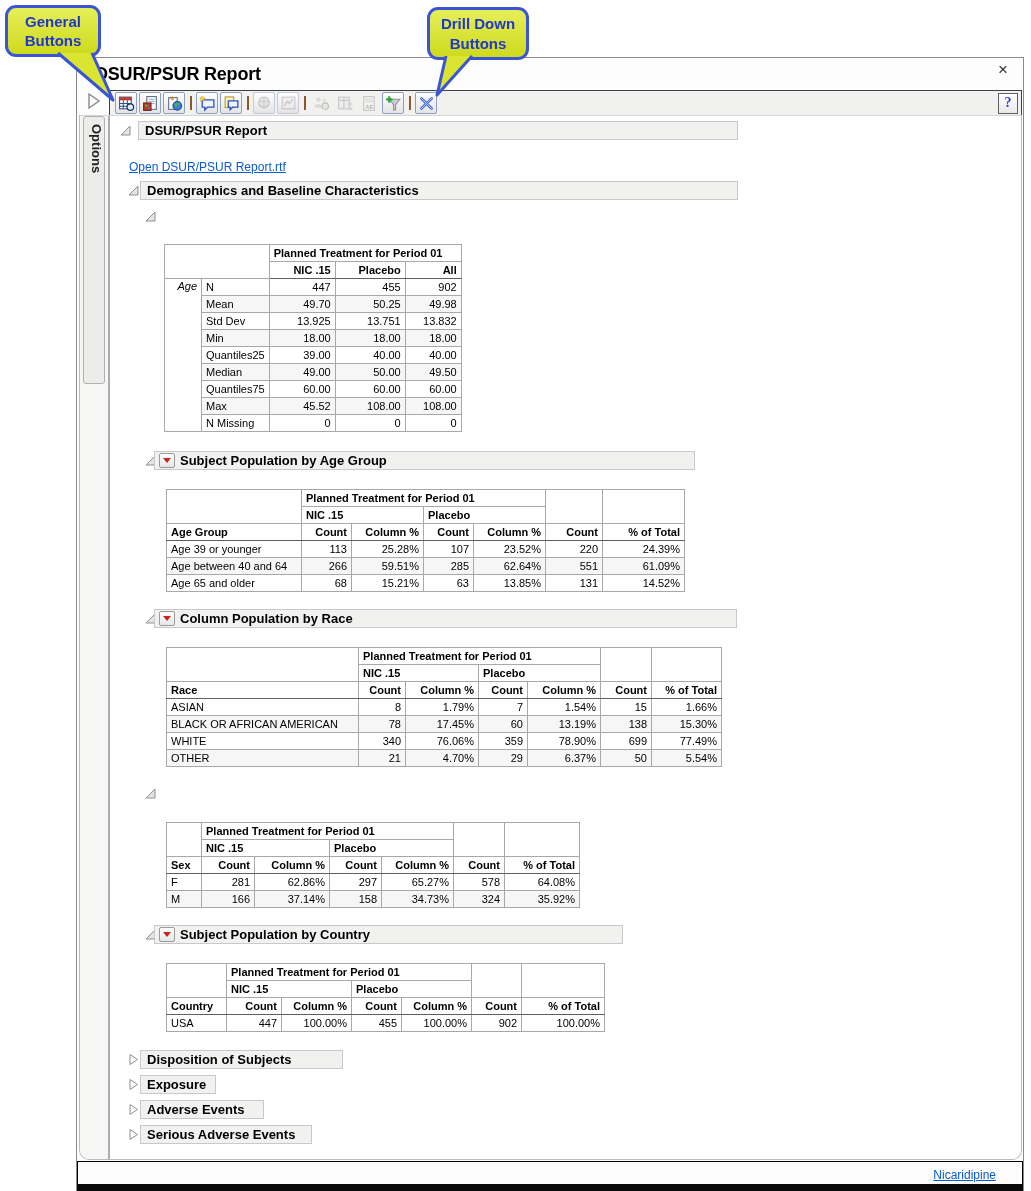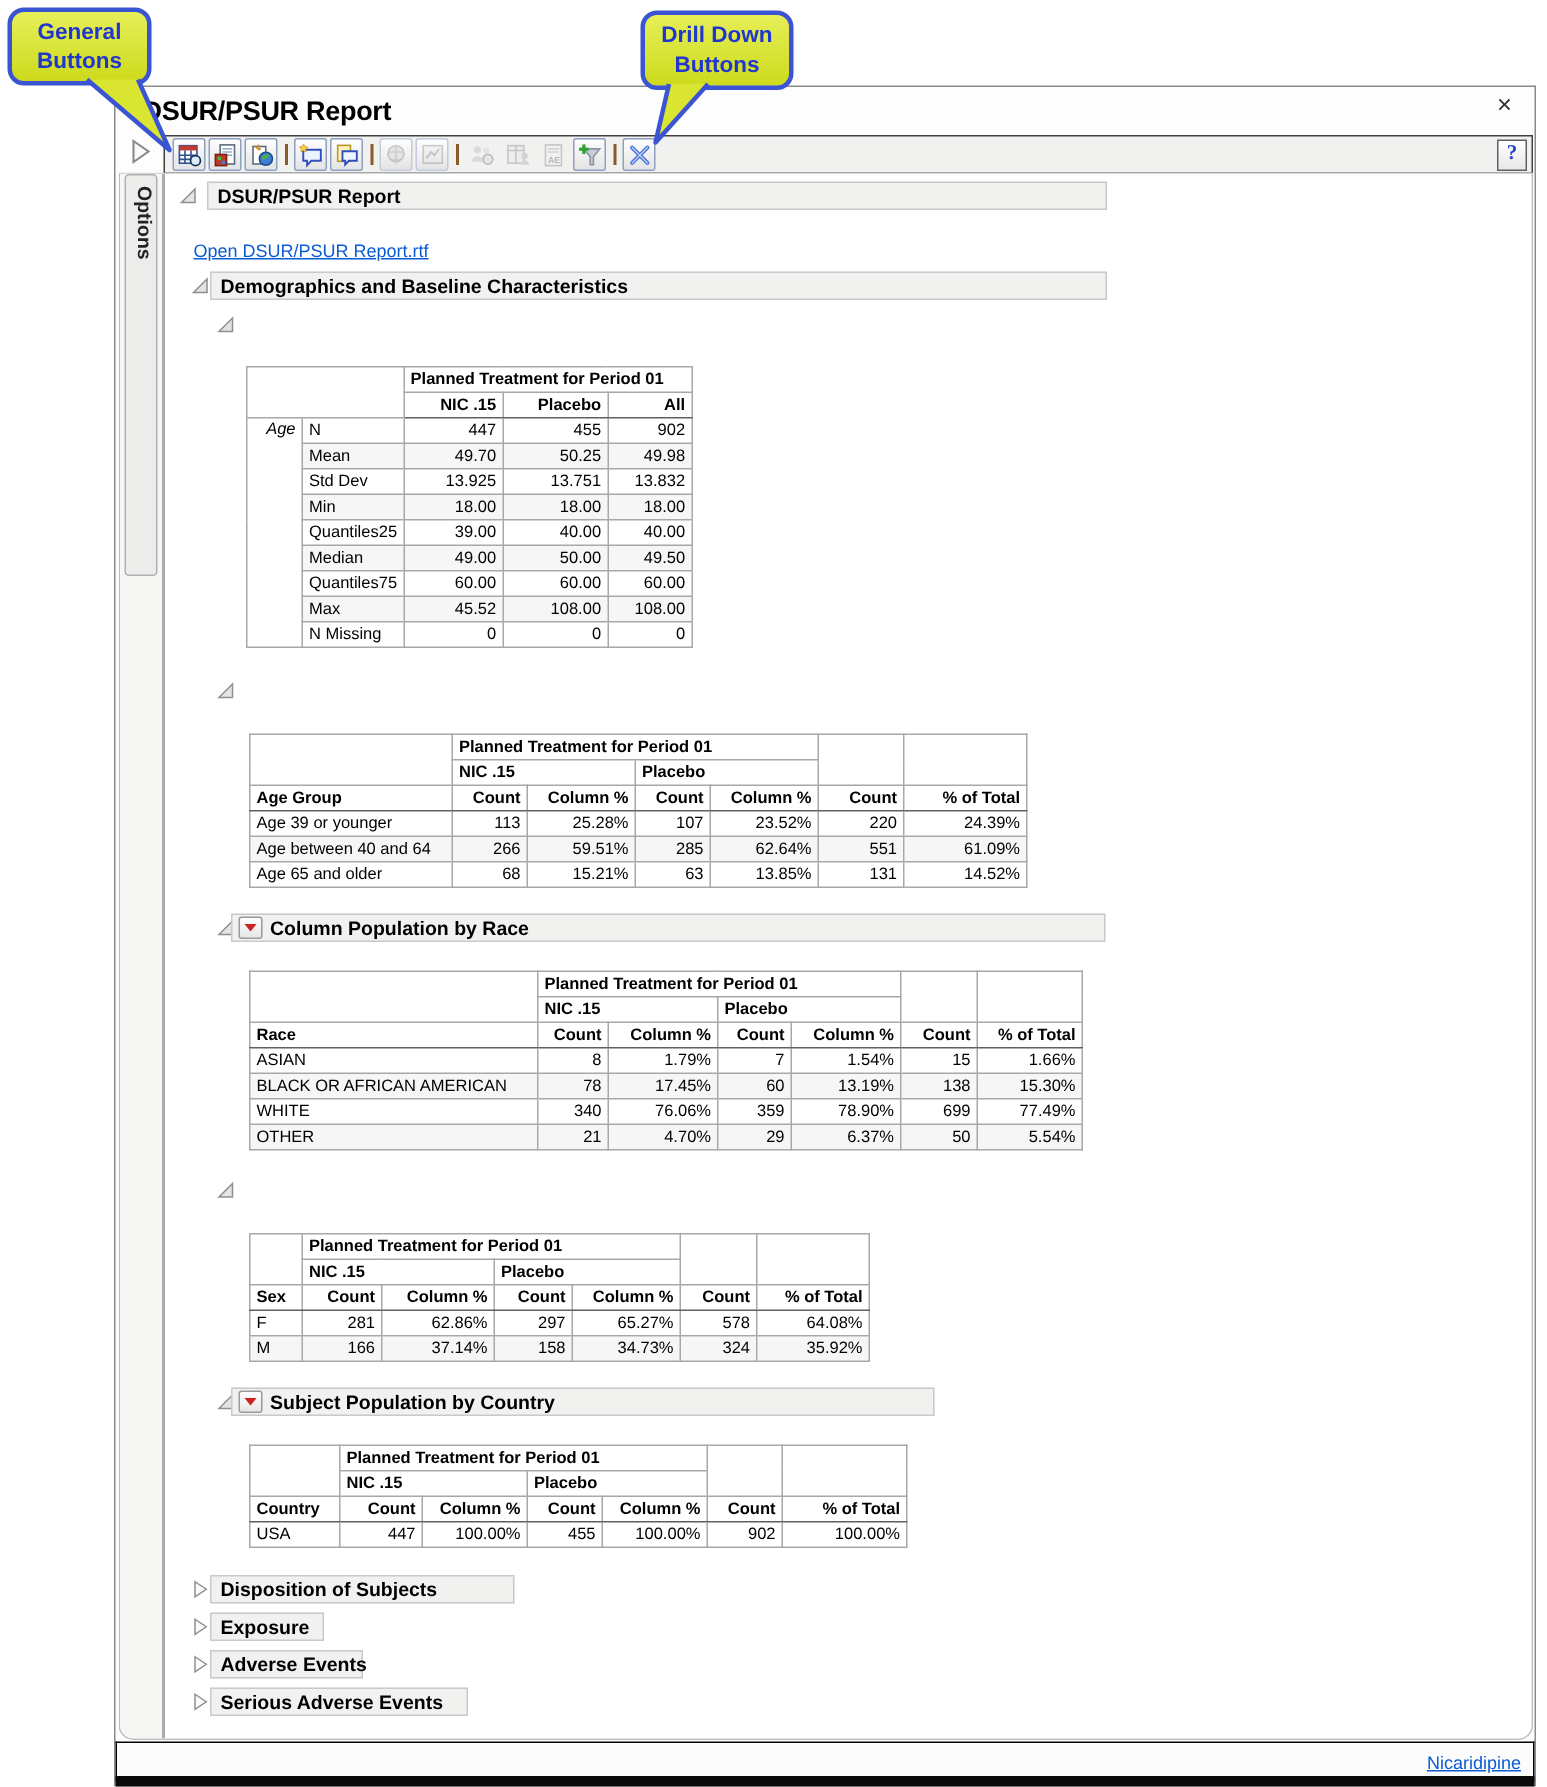--- a/index.html
+++ b/index.html
@@ -58,21 +58,21 @@
   .jmp th { font-weight:bold; background:#fff; }
   .jmp .c { text-align:left; }
   .jmp .r { text-align:right; }
   .jmp .l { text-align:left; }
   .jmp tr.hsep th { border-bottom:1px solid #5f5f5f; }
   .jmp tbody tr:nth-child(even) td { background:#f6f6f6; }
   .jmp td.grp { vertical-align:top; text-align:right; background:#fff !important;font-style:italic; }
 
   
   .statusbar { position:absolute; left:0; top:1103px; width:946px; height:27px; background:#fcfcfc;
-    border:1px solid #000; border-bottom:none; display:flex; align-items:center; justify-content:flex-end; padding-right:8px; }
+    border:1px solid #000; border-bottom:none; display:flex; align-items:center; justify-content:flex-end; padding-right:26px; }
   .statusbar a { font-size:12px; color:#0b5bd3; text-decoration:underline; }
   .blackbar { position:absolute; left:0; top:1126px; width:946px; height:8px; background:#0a0a0a; }
 </style>
 </head>
 <body>
 
 <div class="bubble" style="left:5px; top:5px; width:96px; height:52px;">
   <span>General</span>
   <span>Buttons</span>
 </div>
@@ -312,20 +312,28 @@
                 <td class="r">0</td>
                 <td class="r">0</td>
               </tr>
             </tbody>
           </table>
         </div>
 
       <svg class="disc" style="left:34px; top:338px;" width="13" height="13">
         <polygon points="11,2 11,11 2,11" fill="#e4e4e4" stroke="#8f8f8f"></polygon>
       </svg>
+      <div class="obar" style="left:44px; top:335px; width:541px;">
+        <button class="redtri">
+          <svg width="12" height="11">
+              <polygon points="2,3 10,3 6,8" fill="#cc2222"></polygon>
+            </svg>
+        </button>
+        <span>Subject Population by Age Group</span>
+      </div>
       <div class="jmp-tbl" style="left:56px; top:373px;">
           <table class="jmp">
             <colgroup>
               <col style="width: 135px;">
               <col style="width: 50px;">
               <col style="width: 72px;">
               <col style="width: 50px;">
               <col style="width: 72px;">
               <col style="width: 57px;">
               <col style="width: 82px;">
@@ -592,21 +600,21 @@
       <svg class="disc" style="left:17px; top:962px;" width="13" height="13">
         <polygon points="3,1.5 10.5,6.5 3,11.5" fill="#fcfcfc" stroke="#8f8f8f"></polygon>
       </svg>
       <div class="obar" style="left:30px; top:959px; width:76px;">
         <span>Exposure</span>
       </div>
 
       <svg class="disc" style="left:17px; top:987px;" width="13" height="13">
         <polygon points="3,1.5 10.5,6.5 3,11.5" fill="#fcfcfc" stroke="#8f8f8f"></polygon>
       </svg>
-      <div class="obar" style="left:30px; top:984px; width:102px;">
+      <div class="obar" style="left:30px; top:984px; width:124px;">
         <span>Adverse Events</span>
       </div>
 
       <svg class="disc" style="left:17px; top:1012px;" width="13" height="13">
         <polygon points="3,1.5 10.5,6.5 3,11.5" fill="#fcfcfc" stroke="#8f8f8f"></polygon>
       </svg>
       <div class="obar" style="left:30px; top:1009px; width:172px;">
         <span>Serious Adverse Events</span>
       </div>
 

